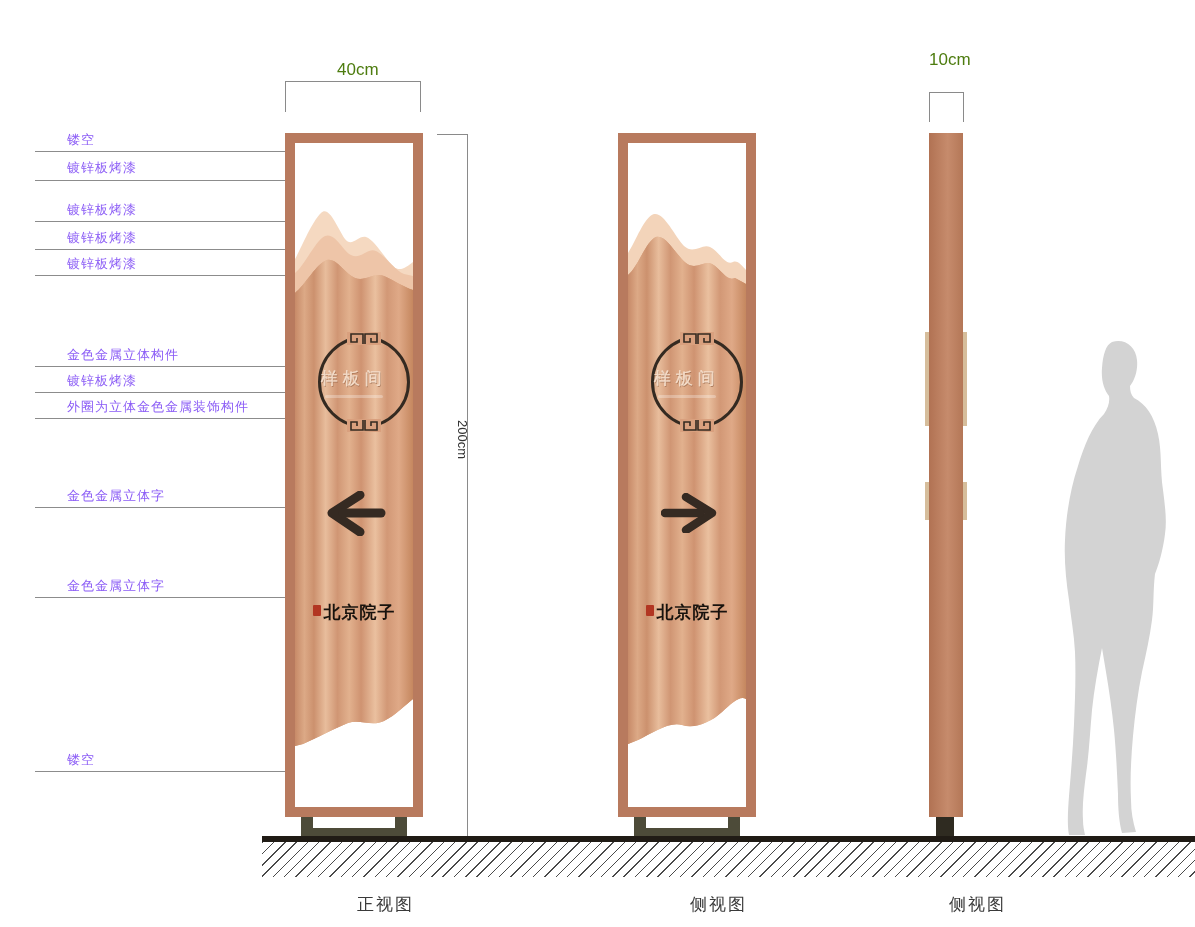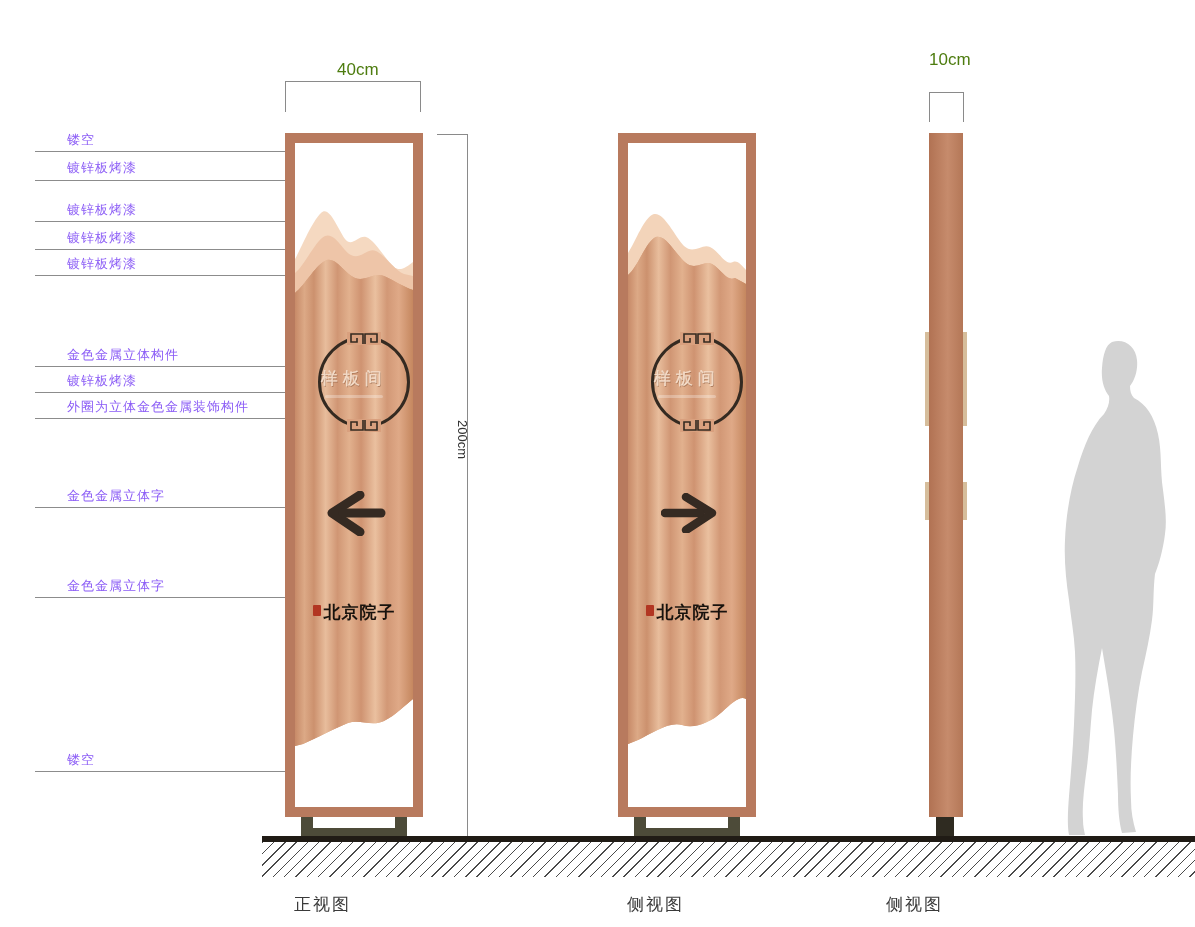--- a/index.html
+++ b/index.html
@@ -38,21 +38,21 @@
   .ground-line{position:absolute;left:262px;top:836px;width:933px;height:6px;background:#201b15;}
   .ground-hatch{position:absolute;left:262px;top:842px;width:933px;height:35px;
     background:repeating-linear-gradient(135deg,#4a4a4a 0px,#4a4a4a 1px,transparent 1px,transparent 8px);}
 
   
   .side-bar{position:absolute;left:929px;top:133px;width:34px;height:684px;background:linear-gradient(90deg,#b17253,#c68b6c 55%,#b47757);}
   .side-strip{position:absolute;width:4px;background:#d6bd9b;}
   .side-foot{position:absolute;left:936px;top:817px;width:18px;height:21px;background:#2f2b21;}
 
   
-  .view-label{position:absolute;top:893px;width:120px;text-align:left;font-size:17px;color:#3a3a3a;letter-spacing:2px;}
+  .view-label{position:absolute;top:893px;width:120px;text-align:right;font-size:17px;color:#3a3a3a;letter-spacing:2px;}
 
   .silhouette{position:absolute;left:1040px;top:338px;}
 </style>
 </head>
 <body>
 
 <div id="canvas">
 
   <svg width="0" height="0" style="position:absolute" aria-hidden="true">
     <defs>

